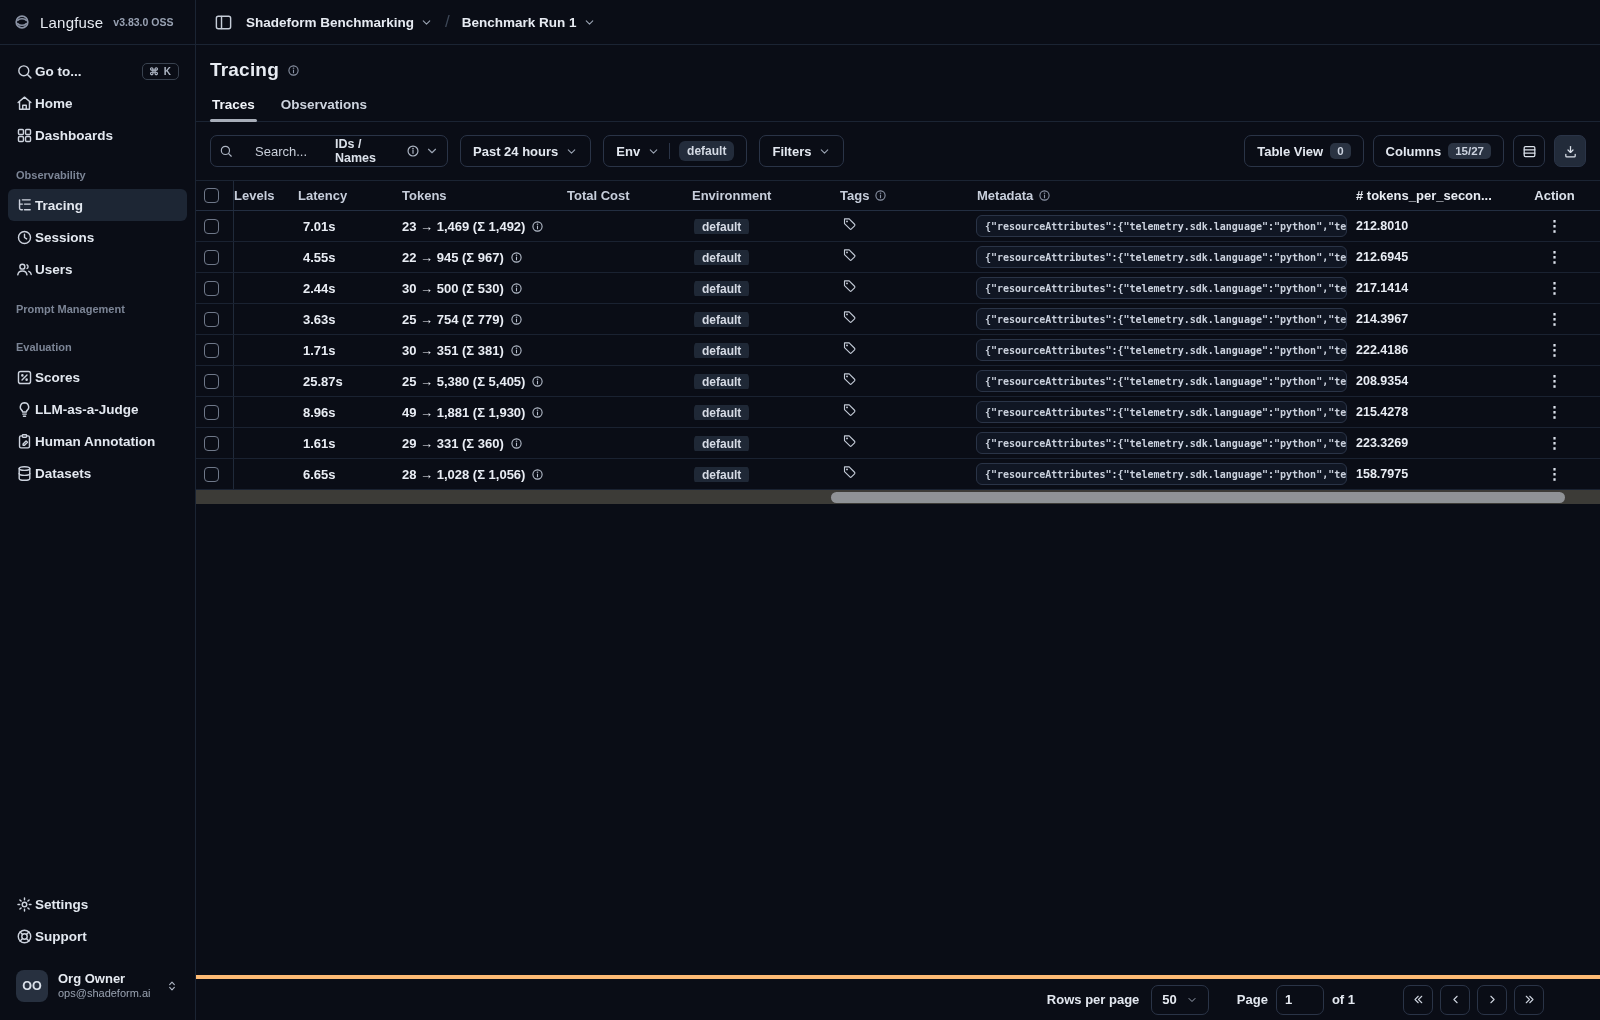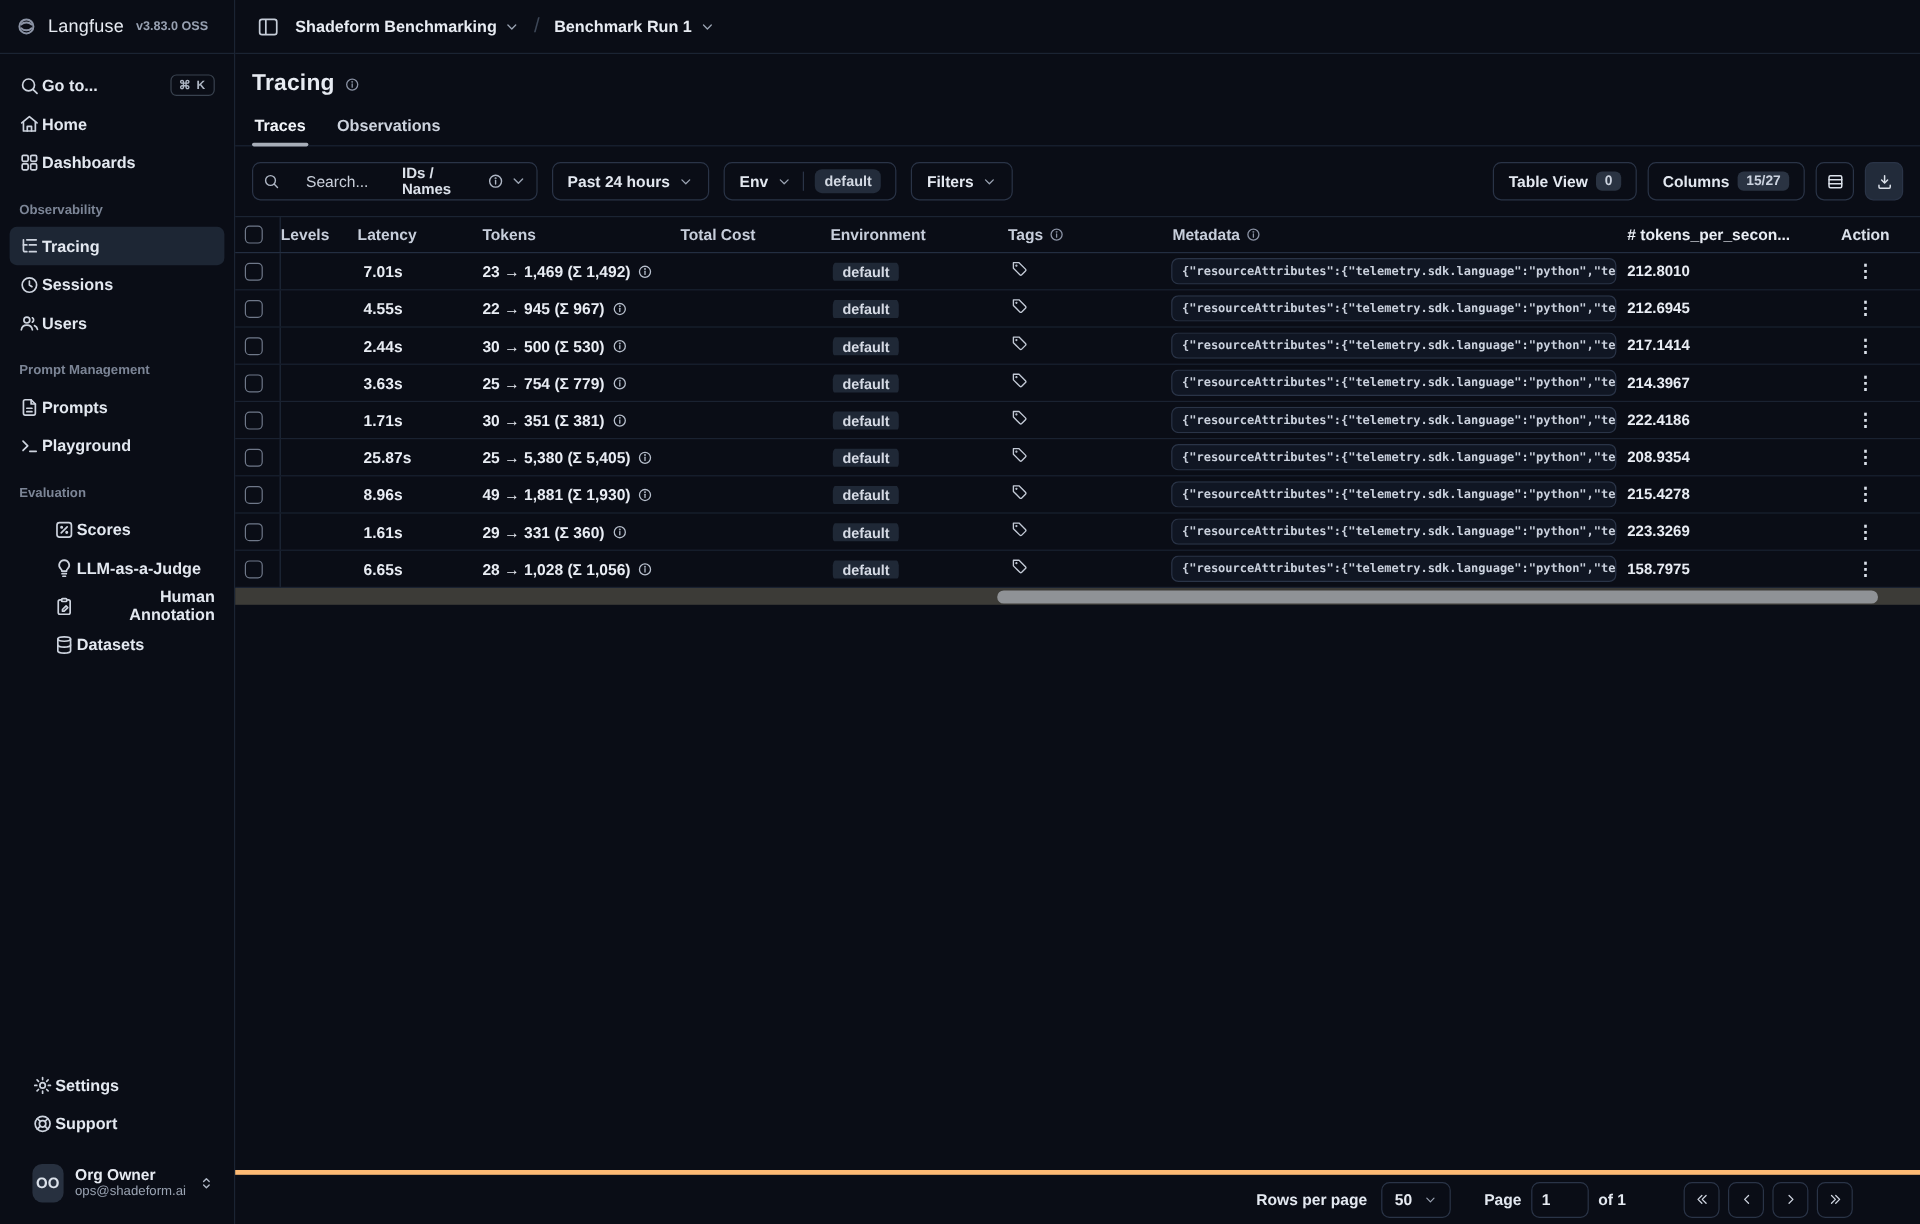--- a/index.html
+++ b/index.html
@@ -20,21 +20,21 @@
   .logo-mark { width:20px; height:20px; color:#8b93a5; }
   .brand { font-size:15px; font-weight:normal; letter-spacing:.2px; }
   .version { font-size:10.5px; font-weight:bold; color:#98a1b2; margin-left:2px; }
   .nav { padding:10px 8px 0 8px; display:flex; flex-direction:column; }
   .nav-item { height:32px; display:flex; align-items:center; gap:2px; padding:0 8px; border-radius:6px; color:#e3e8f0; font-weight:600; font-size:13.5px; cursor:pointer;text-align:right; }
   .nav-item .icon { width:17px; height:17px; color:#cdd3de; }
   .nav-item .icon svg { width:17px; height:17px; }
   .nav-item.active { background:#1d2634; }
   .kbd { margin-left:auto; font-size:10px; font-weight:600; color:#aeb6c4; border:1px solid #39424f; border-radius:5px; padding:2px 6px; letter-spacing:1px; }
   .section-label { font-size:11px; font-weight:600; color:#7c8596; padding:18px 16px 8px 16px; }
-  .sidebar-bottom { margin-top:auto; padding:0 8px 10px 8px; display:flex; flex-direction:column;margin-left:11px; }
+  .sidebar-bottom { margin-top:auto; padding:0 8px 10px 8px; display:flex; flex-direction:column; }
   .user-row { margin-top:10px; display:flex; align-items:center; gap:10px; padding:8px 8px; border-radius:8px; }
   .avatar { width:32px; height:32px; border-radius:8px; background:#27303f; color:#dbe1ea; font-size:12.5px; font-weight:bold; display:flex; align-items:center; justify-content:center; }
   .user-meta { display:flex; flex-direction:column; line-height:1.25; }
   .user-name { font-size:13px; font-weight:bold; }
   .user-email { font-size:11px; color:#9aa3b2; }
   .user-caret { margin-left:auto; color:#aeb6c4; }
   .user-caret svg { width:14px; height:14px; }
 
   
   .main { flex:1; display:flex; flex-direction:column; min-width:0; }
@@ -188,44 +188,23 @@
             <path d="M2.5 19.5c.6-3.6 3.2-5.5 6.5-5.5s5.9 1.9 6.5 5.5"></path>
             <path d="M15.5 5.4a3 3 0 0 1 0 5.2"></path>
             <path d="M18 14.6c2 .7 3.2 2.3 3.5 4.4"></path>
           </svg>
         </span>
       <span>Users</span>
     </div>
   </div>
 
   <div class="section-label">Prompt Management</div>
+
+  <div class="section-label">Evaluation</div>
   <div class="nav" style="padding-top:0;">
-    <div class="nav-item">
-      <span class="icon">
-          <svg viewBox="0 0 24 24">
-            <path d="M14 3H7a2 2 0 0 0-2 2v14a2 2 0 0 0 2 2h10a2 2 0 0 0 2-2V8z"></path>
-            <path d="M14 3v5h5"></path>
-            <path d="M9 13h6M9 17h6"></path>
-          </svg>
-        </span>
-      <span>Prompts</span>
-    </div>
-    <div class="nav-item">
-      <span class="icon">
-          <svg viewBox="0 0 24 24">
-            <path d="M4.5 6.5 10 12l-5.5 5.5"></path>
-            <line x1="12.5" y1="18.5" x2="20" y2="18.5"></line>
-          </svg>
-        </span>
-      <span>Playground</span>
-    </div>
-  </div>
-
-  <div class="section-label">Evaluation</div>
-  <div class="nav" style="padding-top:0;margin-left:29px;">
     <div class="nav-item">
       <span class="icon">
           <svg viewBox="0 0 24 24">
             <rect x="3.5" y="3.5" width="17" height="17" rx="3"></rect>
             <line x1="8.5" y1="15.5" x2="15.5" y2="8.5"></line>
             <circle cx="9" cy="9" r=".8" fill="currentColor"></circle>
             <circle cx="15" cy="15" r=".8" fill="currentColor"></circle>
           </svg>
         </span>
       <span>Scores</span>

